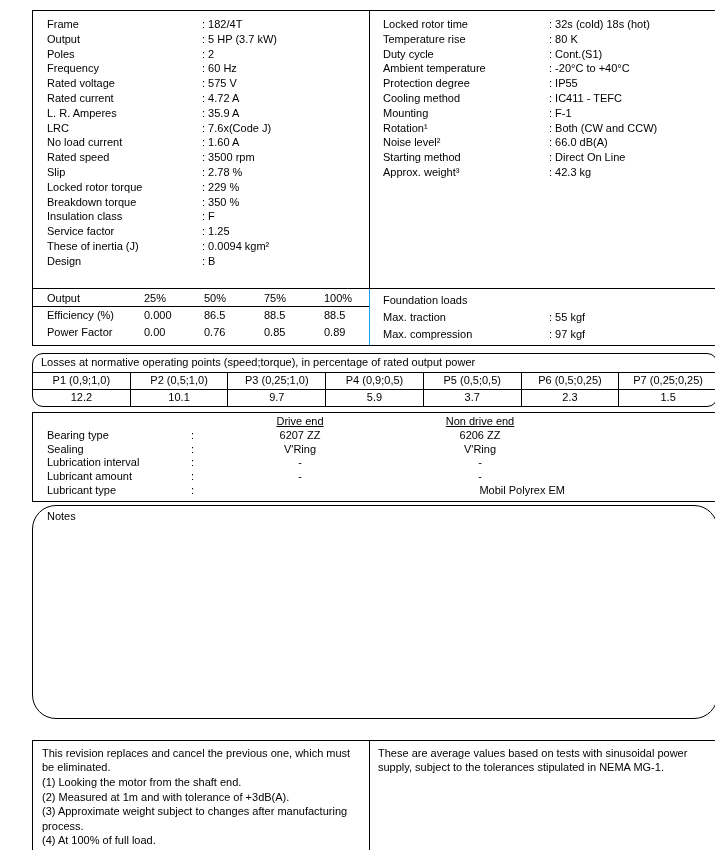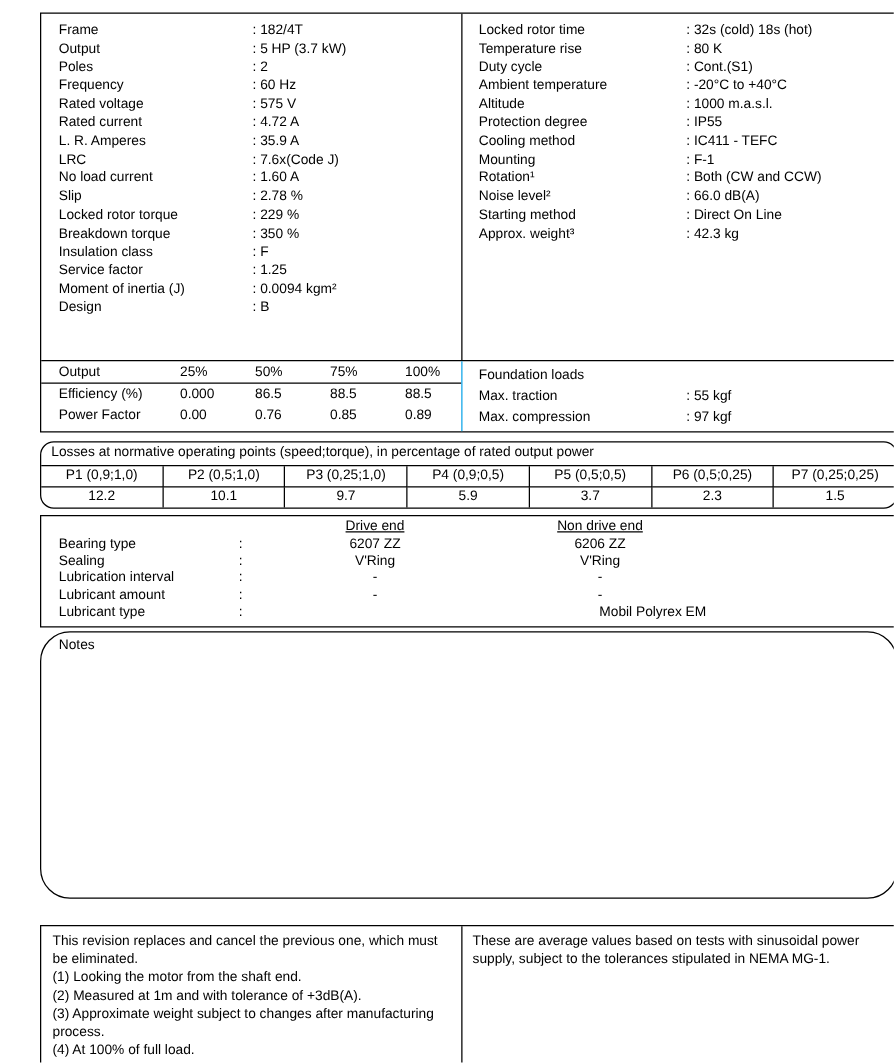--- a/index.html
+++ b/index.html
@@ -100,20 +100,24 @@
   <div class="spec-row">
     <span class="spec-label">LRC</span>
     <span class="spec-value">: 7.6x(Code J)</span>
   </div>
 
   <div class="spec-row">
     <span class="spec-label">No load current</span>
     <span class="spec-value">: 1.60 A</span>
   </div>
 
+  <div class="spec-row">
+    <span class="spec-label">Rated speed</span>
+    <span class="spec-value">: 3500 rpm</span>
+  </div>
 
   <div class="spec-row">
     <span class="spec-label">Slip</span>
     <span class="spec-value">: 2.78 %</span>
   </div>
 
 
   <div class="spec-row">
     <span class="spec-label">Locked rotor torque</span>
     <span class="spec-value">: 229 %</span>
@@ -128,21 +132,21 @@
     <span class="spec-label">Insulation class</span>
     <span class="spec-value">: F</span>
   </div>
 
   <div class="spec-row">
     <span class="spec-label">Service factor</span>
     <span class="spec-value">: 1.25</span>
   </div>
 
   <div class="spec-row">
-    <span class="spec-label">Moment of inertia (J)</span>
+    <span class="spec-label">These of inertia (J)</span>
     <span class="spec-value">: 0.0094 kgm²</span>
   </div>
 
   <div class="spec-row">
     <span class="spec-label">Design</span>
     <span class="spec-value">: B</span>
   </div>
 </div>
       <div class="col-r">
   <div class="spec-row">
@@ -158,24 +162,20 @@
   <div class="spec-row">
     <span class="spec-label">Duty cycle</span>
     <span class="spec-value">: Cont.(S1)</span>
   </div>
 
   <div class="spec-row">
     <span class="spec-label">Ambient temperature</span>
     <span class="spec-value">: -20°C to +40°C</span>
   </div>
 
-  <div class="spec-row">
-    <span class="spec-label">Altitude</span>
-    <span class="spec-value">: 1000 m.a.s.l.</span>
-  </div>
 
   <div class="spec-row">
     <span class="spec-label">Protection degree</span>
     <span class="spec-value">: IP55</span>
   </div>
 
   <div class="spec-row">
     <span class="spec-label">Cooling method</span>
     <span class="spec-value">: IC411 - TEFC</span>
   </div>

